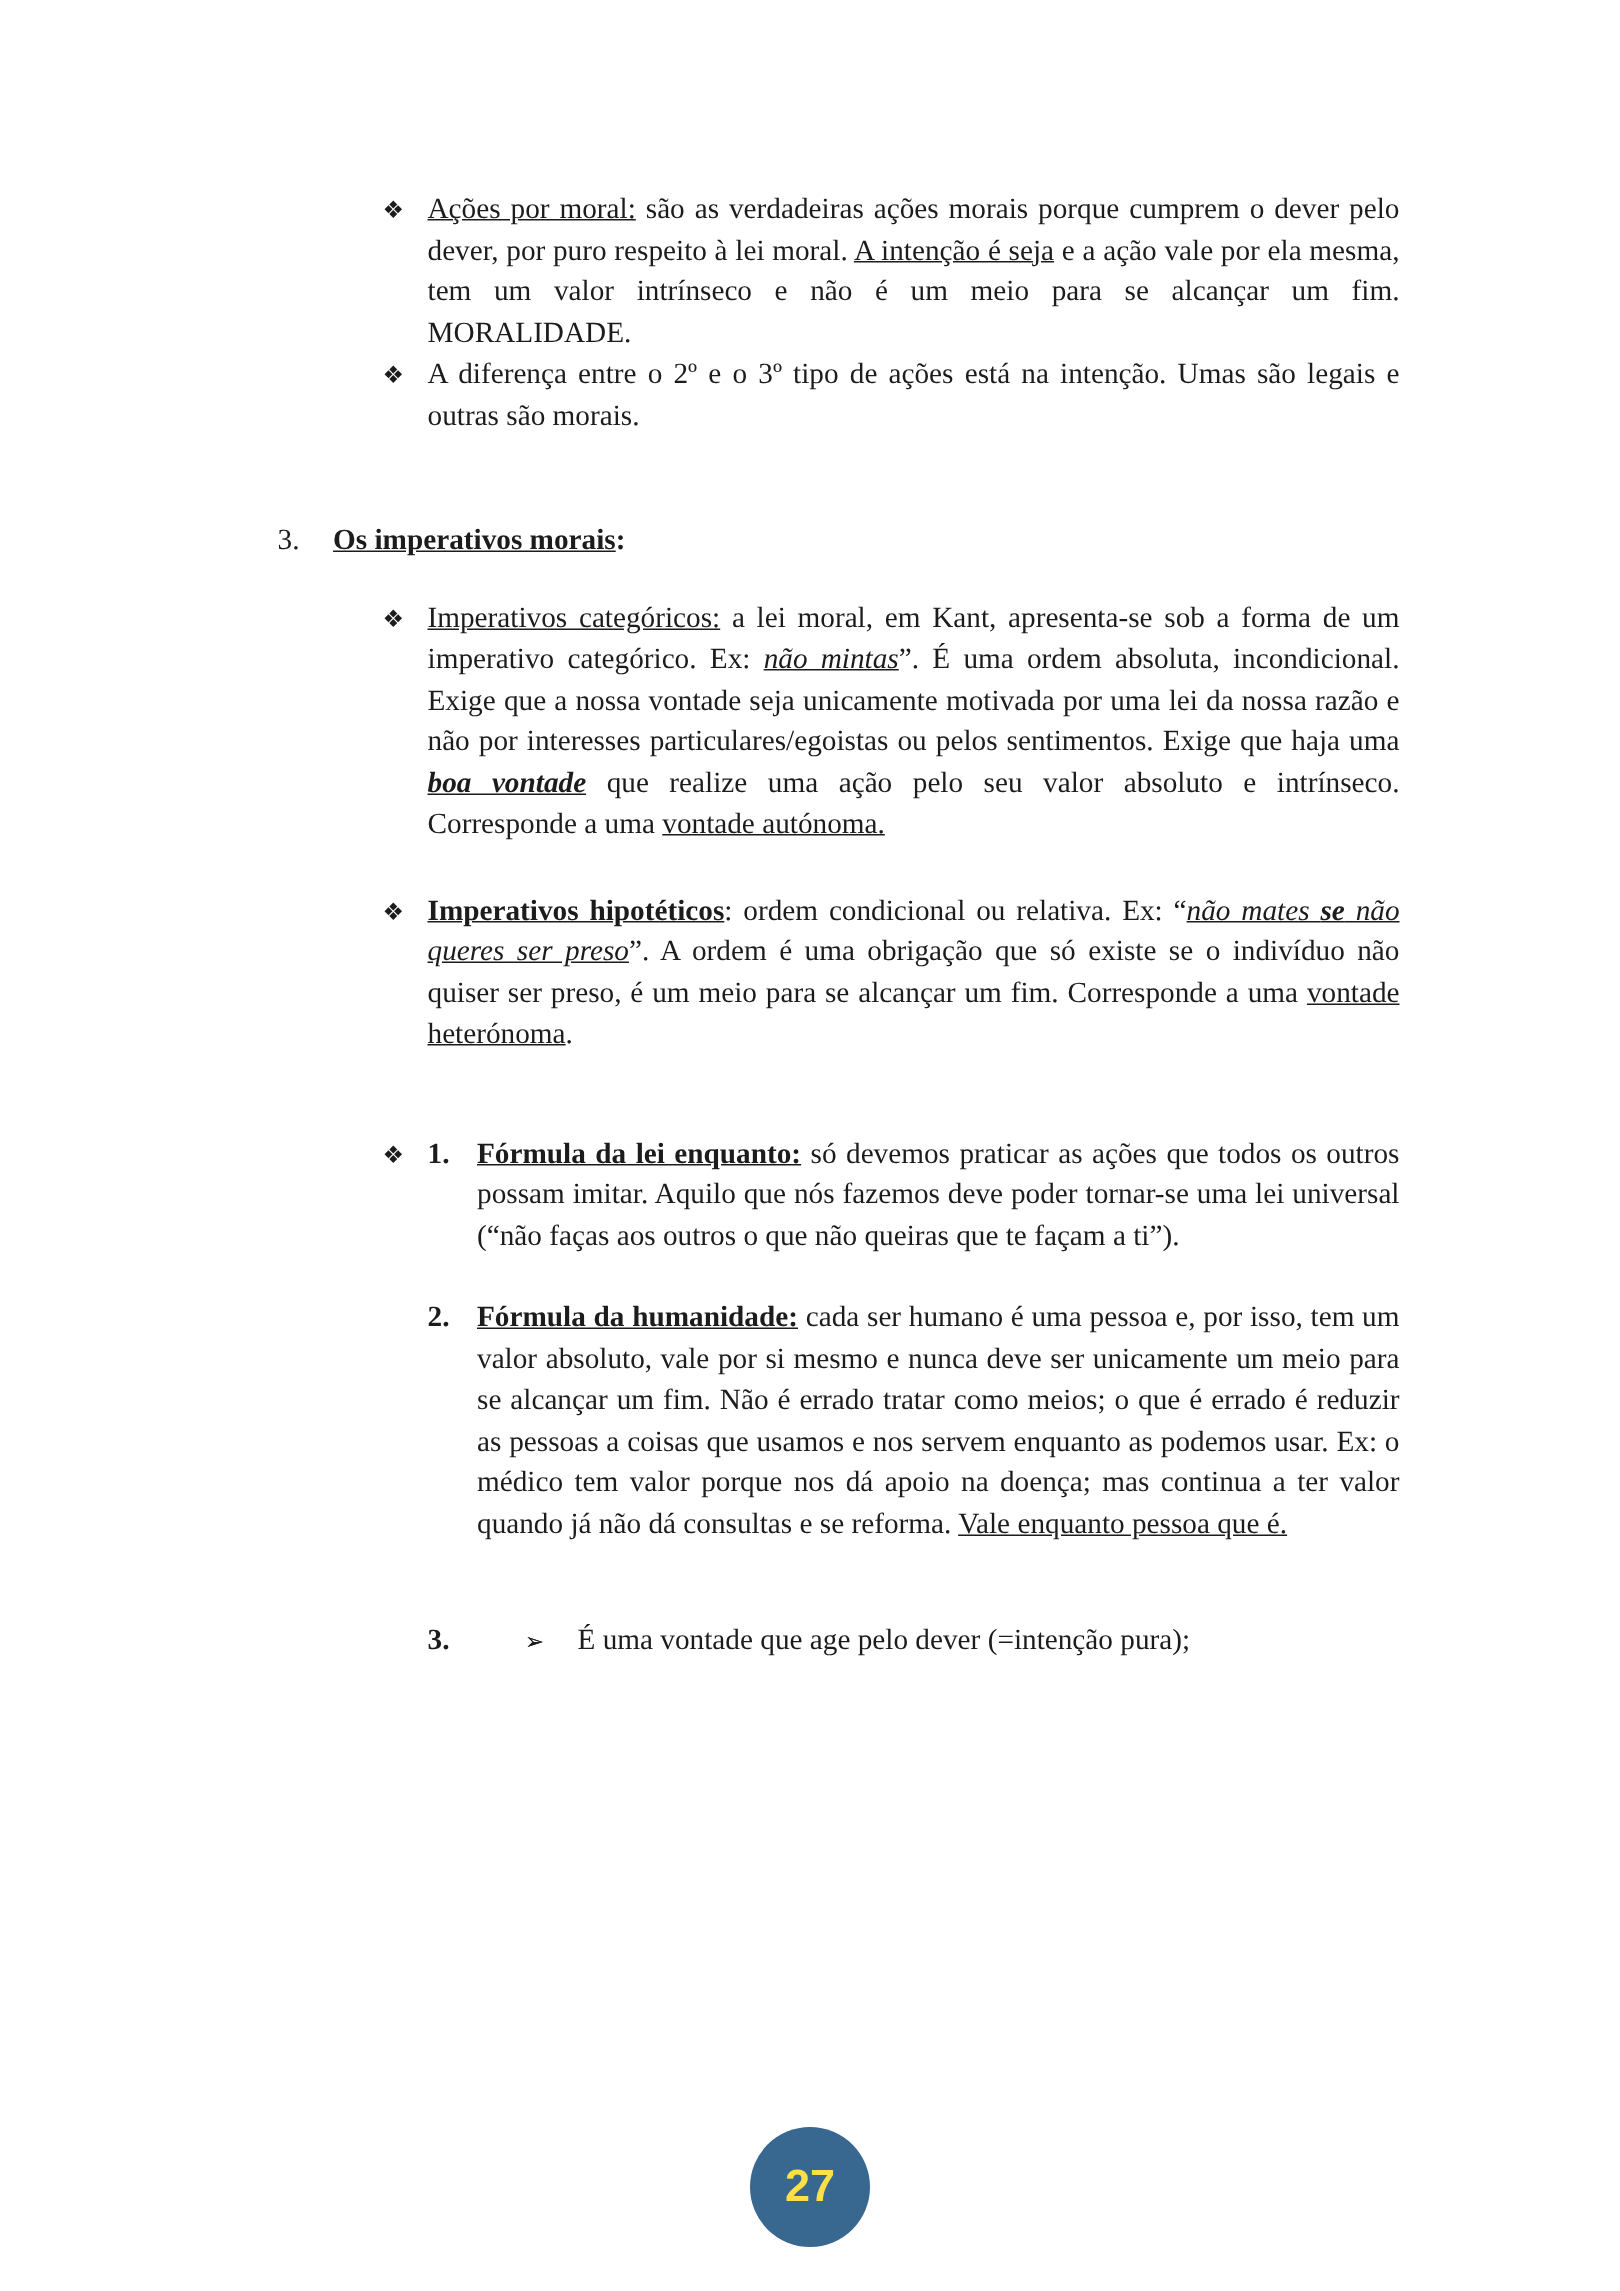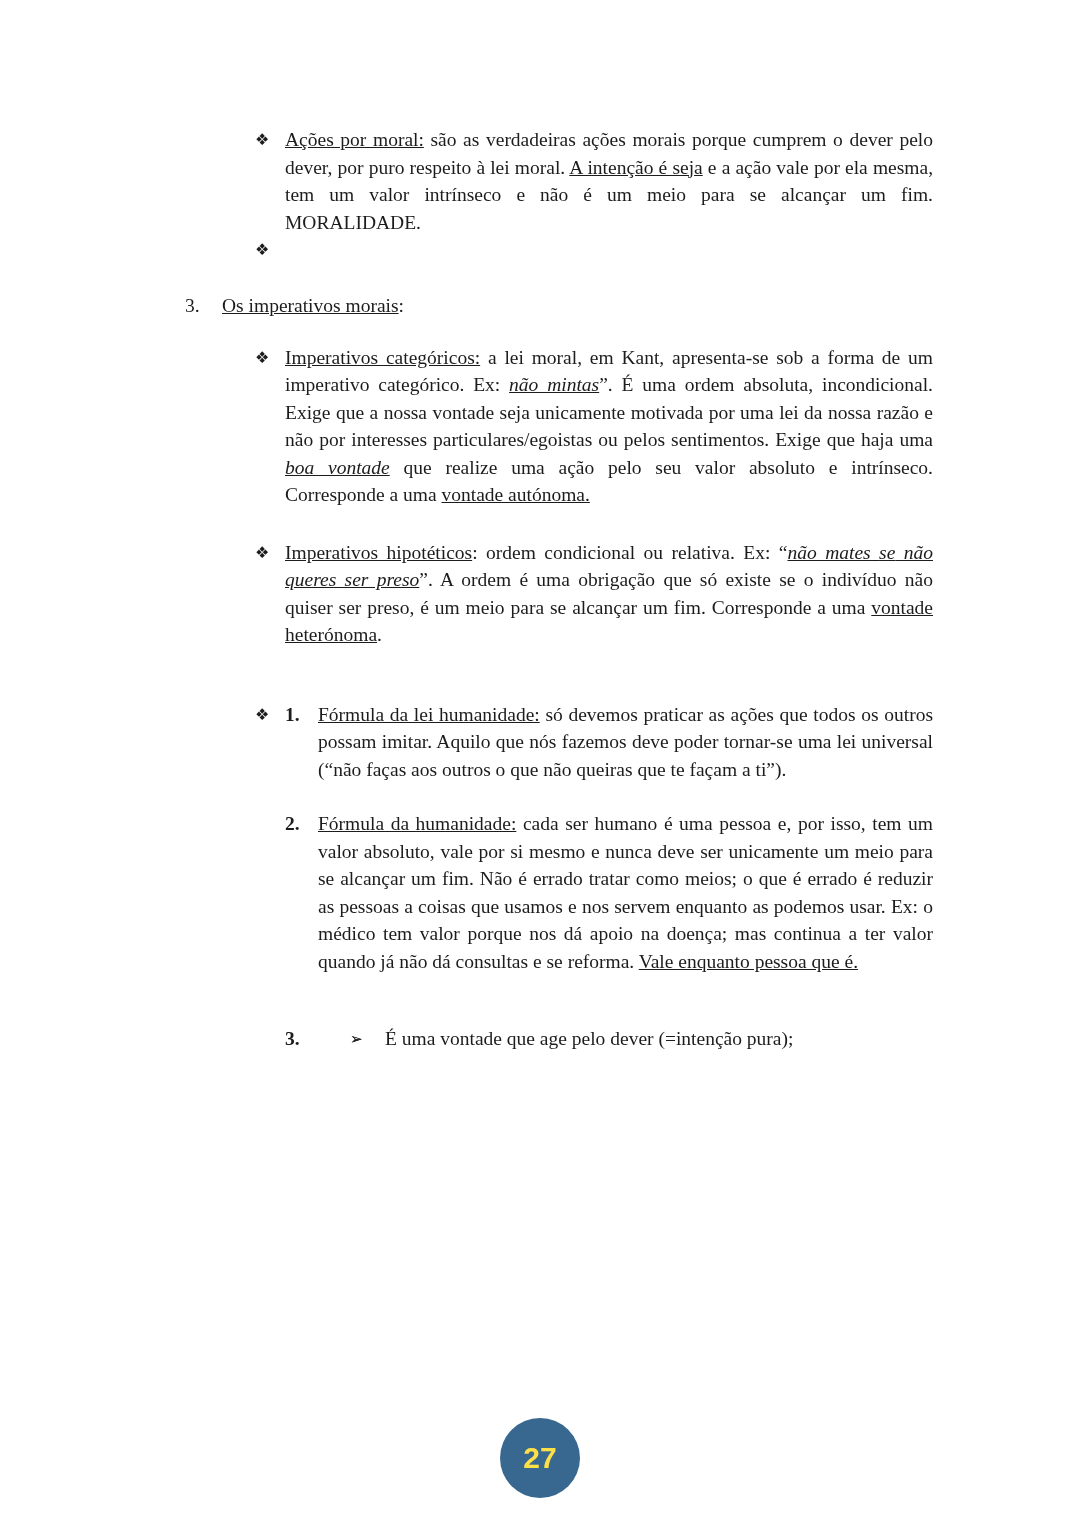--- a/index.html
+++ b/index.html
@@ -30,21 +30,21 @@
   .sub-list { margin-top:23px; }
   .numbered > .marker { left:100px; font-family:"Liberation Serif", serif; font-weight:bold; font-size:19.5px; }
   .numbered > .text { display:block; margin-left:133px; text-align:justify; }
   .sub-list .li:nth-child(2) { margin-top:27px; }
   .sub-list .li:nth-child(3) { margin-top:50px; }
   
   .arrow-list { margin-top:42px; line-height:28px; }
   .arrow > .marker { left:165px; font-size:15px; line-height:28px; }
   .arrow > .text { display:block; margin-left:200px; text-align:left; }
   
-  .b { font-weight:normal; }
+  .b { font-weight:bold; }
   .i { font-style:italic; }
   .u { text-decoration:underline; }
   
   .page-badge {
     position:absolute; top:1418px; left:50%; transform:translateX(-50%);
     width:80px; height:80px; border-radius:50%;
     display:flex; align-items:center; justify-content:center;
   }
   .page-badge .num {
     color:#fde047; font-family:"Liberation Sans", sans-serif;
@@ -57,20 +57,21 @@
 <div class="page">
   <div class="content">
 
     <div class="list top-list">
       <div class="li diamond">
         <span class="marker">❖</span>
         <span class="text"><span class="u">Ações por moral:</span><span> são as verdadeiras ações morais porque cumprem o dever pelo dever, por puro respeito à lei moral. </span><span class="u">A intenção é seja</span><span> e a ação vale por ela mesma, tem um valor intrínseco e não é um meio para se alcançar um fim. MORALIDADE.</span></span>
       </div>
       <div class="li diamond">
         <span class="marker">❖</span>
+        <span class="text"><span>A diferença entre o 2º e o 3º tipo de ações está na intenção. Umas são legais e outras são morais.</span></span>
       </div>
     </div>
 
     <div class="li heading">
       <span class="marker">3.</span>
       <span class="text"><span class="b u">Os imperativos morais</span><span class="b">:</span></span>
     </div>
 
     <div class="list main-list">
       <div class="li diamond">
@@ -82,21 +83,21 @@
         <span class="text"><span class="b u">Imperativos hipotéticos</span><span>: ordem condicional ou relativa. Ex: “</span><span class="i u">não mates </span><span class="b i u">se</span><span class="i u"> não queres ser preso</span><span>”. A ordem é uma obrigação que só existe se o indivíduo não quiser ser preso, é um meio para se alcançar um fim. Corresponde a uma </span><span class="u">vontade heterónoma</span><span>.</span></span>
       </div>
       <div class="li diamond">
         <span class="marker">❖</span>
       </div>
     </div>
 
     <div class="list sub-list">
       <div class="li numbered">
         <span class="marker">1.</span>
-        <span class="text"><span class="b u">Fórmula da lei humanidade:</span><span> só devemos praticar as ações que todos os outros possam imitar. Aquilo que nós fazemos deve poder tornar-se uma lei universal (“não faças aos outros o que não queiras que te façam a ti”).</span></span>
+        <span class="text"><span class="b u">Fórmula da lei enquanto:</span><span> só devemos praticar as ações que todos os outros possam imitar. Aquilo que nós fazemos deve poder tornar-se uma lei universal (“não faças aos outros o que não queiras que te façam a ti”).</span></span>
       </div>
       <div class="li numbered">
         <span class="marker">2.</span>
         <span class="text"><span class="b u">Fórmula da humanidade:</span><span> cada ser humano é uma pessoa e, por isso, tem um valor absoluto, vale por si mesmo e nunca deve ser unicamente um meio para se alcançar um fim. Não é errado tratar como meios; o que é errado é reduzir as pessoas a coisas que usamos e nos servem enquanto as podemos usar. Ex: o médico tem valor porque nos dá apoio na doença; mas continua a ter valor quando já não dá consultas e se reforma. </span><span class="u">Vale enquanto pessoa que é.</span></span>
       </div>
       <div class="li numbered">
         <span class="marker">3.</span>
       </div>
     </div>
 

